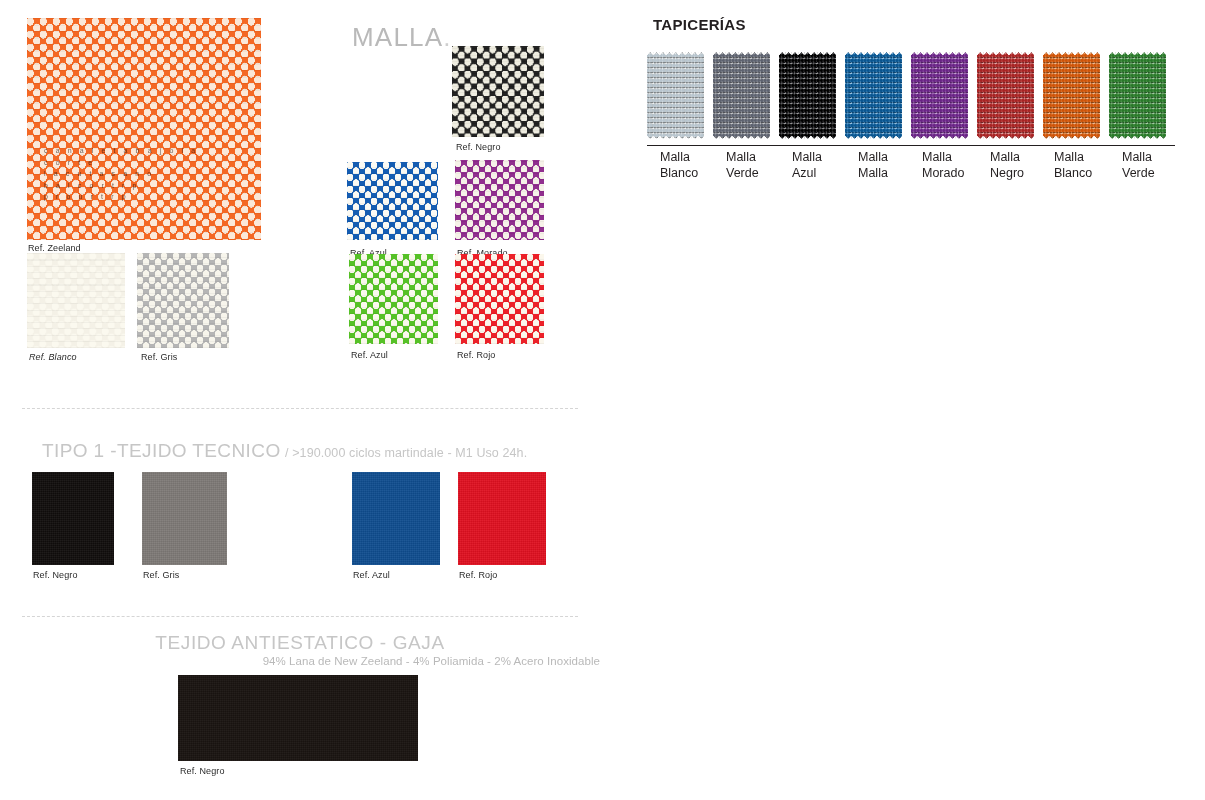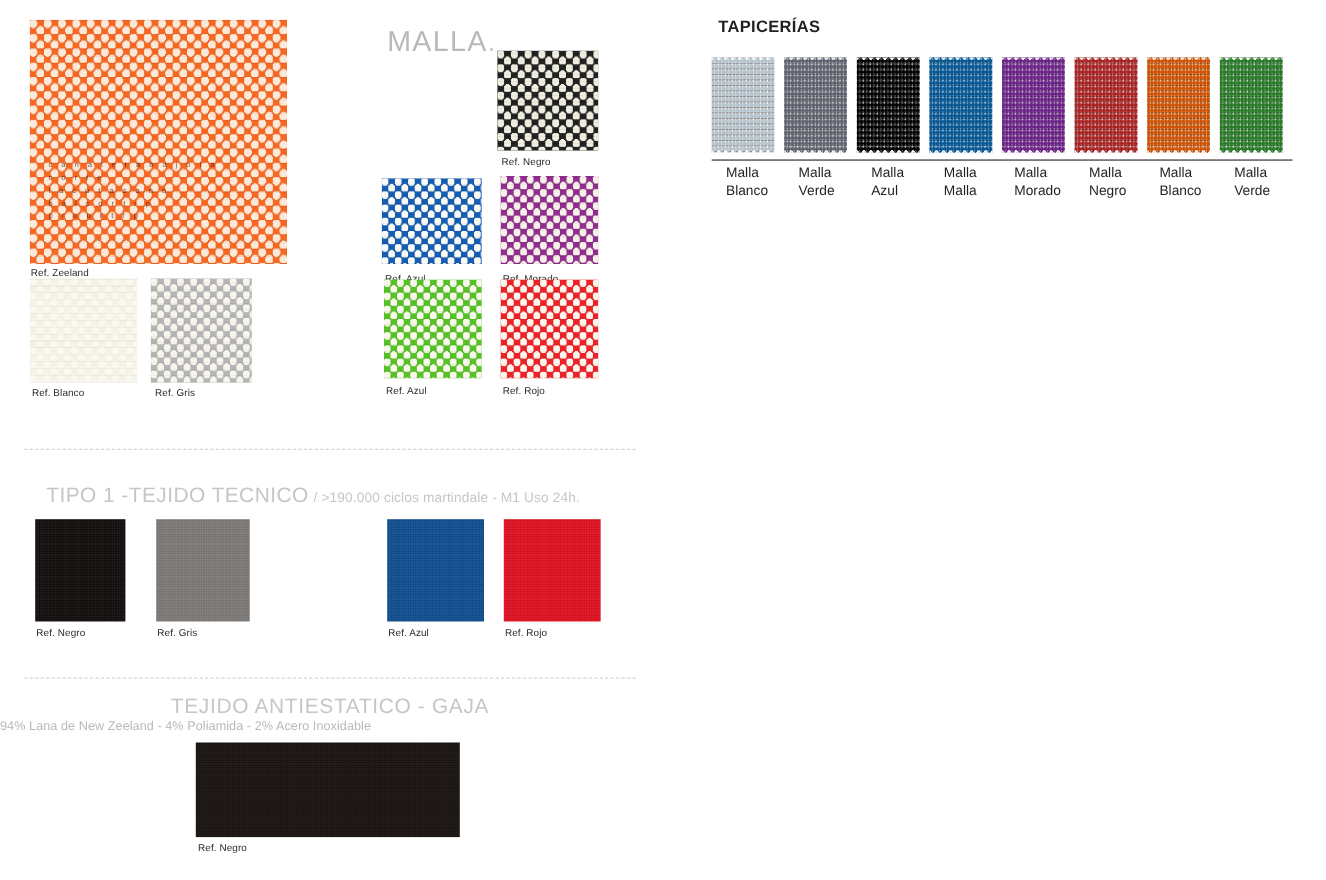--- a/index.html
+++ b/index.html
@@ -94,21 +94,21 @@
     font-size: 19px;
     letter-spacing: 0.6px;
     color: #c6c6c6;
     white-space: nowrap;
   }
   .anti-sub {
     position: absolute;
     left: 0;
     top: 655px;
     width: 600px;
-    text-align: left;
+    text-align: right;
     font-size: 11.5px;
     letter-spacing: 0.05px;
     color: #b9b9b9;
     white-space: nowrap;
   }
 
   
   .divider {
     position: absolute;
     left: 22px;
@@ -212,21 +212,21 @@
           <div class="mesh-ink" style="background: rgb(244, 101, 31);"></div>
           <div class="mesh-holes" style="--cell: 13px; background-image: radial-gradient(30% 36% at 25% 26%, rgb(251, 232, 216) 0px, rgb(251, 232, 216) 88%, rgba(0, 0, 0, 0) 95%), radial-gradient(30% 36% at 75% 76%, rgb(251, 232, 216) 0px, rgb(251, 232, 216) 88%, rgba(0, 0, 0, 0) 95%);"></div>
           <div style="position: absolute; inset: 0px; opacity: 0.22; background-image: repeating-linear-gradient(0deg, rgba(0, 0, 0, 0.18) 0px, rgba(0, 0, 0, 0.18) 1px, rgba(255, 255, 255, 0.1) 1px, rgba(255, 255, 255, 0.1) 6.5px);"></div>
         </div>
         <div class="ref-label" style="left: 28px; top: 243px;">Ref. Zeeland</div>
         <div class="mesh" style="left: 27px; top: 253px; width: 98px; height: 95px;">
           <div class="mesh-ink" style="background: rgb(244, 241, 230);"></div>
           <div class="mesh-holes" style="--cell: 12.5px; background-image: radial-gradient(30% 36% at 25% 26%, rgb(251, 249, 239) 0px, rgb(251, 249, 239) 88%, rgba(0, 0, 0, 0) 95%), radial-gradient(30% 36% at 75% 76%, rgb(251, 249, 239) 0px, rgb(251, 249, 239) 88%, rgba(0, 0, 0, 0) 95%);"></div>
           <div style="position: absolute; inset: 0px; opacity: 0.22; background-image: repeating-linear-gradient(0deg, rgba(0, 0, 0, 0.18) 0px, rgba(0, 0, 0, 0.18) 1px, rgba(255, 255, 255, 0.1) 1px, rgba(255, 255, 255, 0.1) 6.25px);"></div>
         </div>
-        <div class="ref-label" style="left: 29px; top: 352px;">Ref. Blanco</div>
+        <div class="ref-label" style="left: 29px; top: 352px; font-style: italic;">Ref. Blanco</div>
         <div class="mesh" style="left: 137px; top: 253px; width: 92px; height: 95px;">
           <div class="mesh-ink" style="background: rgb(179, 179, 179);"></div>
           <div class="mesh-holes" style="--cell: 12px; background-image: radial-gradient(30% 36% at 25% 26%, rgb(247, 245, 236) 0px, rgb(247, 245, 236) 88%, rgba(0, 0, 0, 0) 95%), radial-gradient(30% 36% at 75% 76%, rgb(247, 245, 236) 0px, rgb(247, 245, 236) 88%, rgba(0, 0, 0, 0) 95%);"></div>
           <div style="position: absolute; inset: 0px; opacity: 0.22; background-image: repeating-linear-gradient(0deg, rgba(0, 0, 0, 0.18) 0px, rgba(0, 0, 0, 0.18) 1px, rgba(255, 255, 255, 0.1) 1px, rgba(255, 255, 255, 0.1) 6px);"></div>
         </div>
         <div class="ref-label" style="left: 141px; top: 352px;">Ref. Gris</div>
         <div class="mesh" style="left: 452px; top: 46px; width: 92px; height: 91px;">
           <div class="mesh-ink" style="background: rgb(30, 30, 30);"></div>
           <div class="mesh-holes" style="--cell: 12.5px; background-image: radial-gradient(30% 36% at 25% 26%, rgb(239, 237, 224) 0px, rgb(239, 237, 224) 88%, rgba(0, 0, 0, 0) 95%), radial-gradient(30% 36% at 75% 76%, rgb(239, 237, 224) 0px, rgb(239, 237, 224) 88%, rgba(0, 0, 0, 0) 95%);"></div>
           <div style="position: absolute; inset: 0px; opacity: 0.22; background-image: repeating-linear-gradient(0deg, rgba(0, 0, 0, 0.18) 0px, rgba(0, 0, 0, 0.18) 1px, rgba(255, 255, 255, 0.1) 1px, rgba(255, 255, 255, 0.1) 6.25px);"></div>

